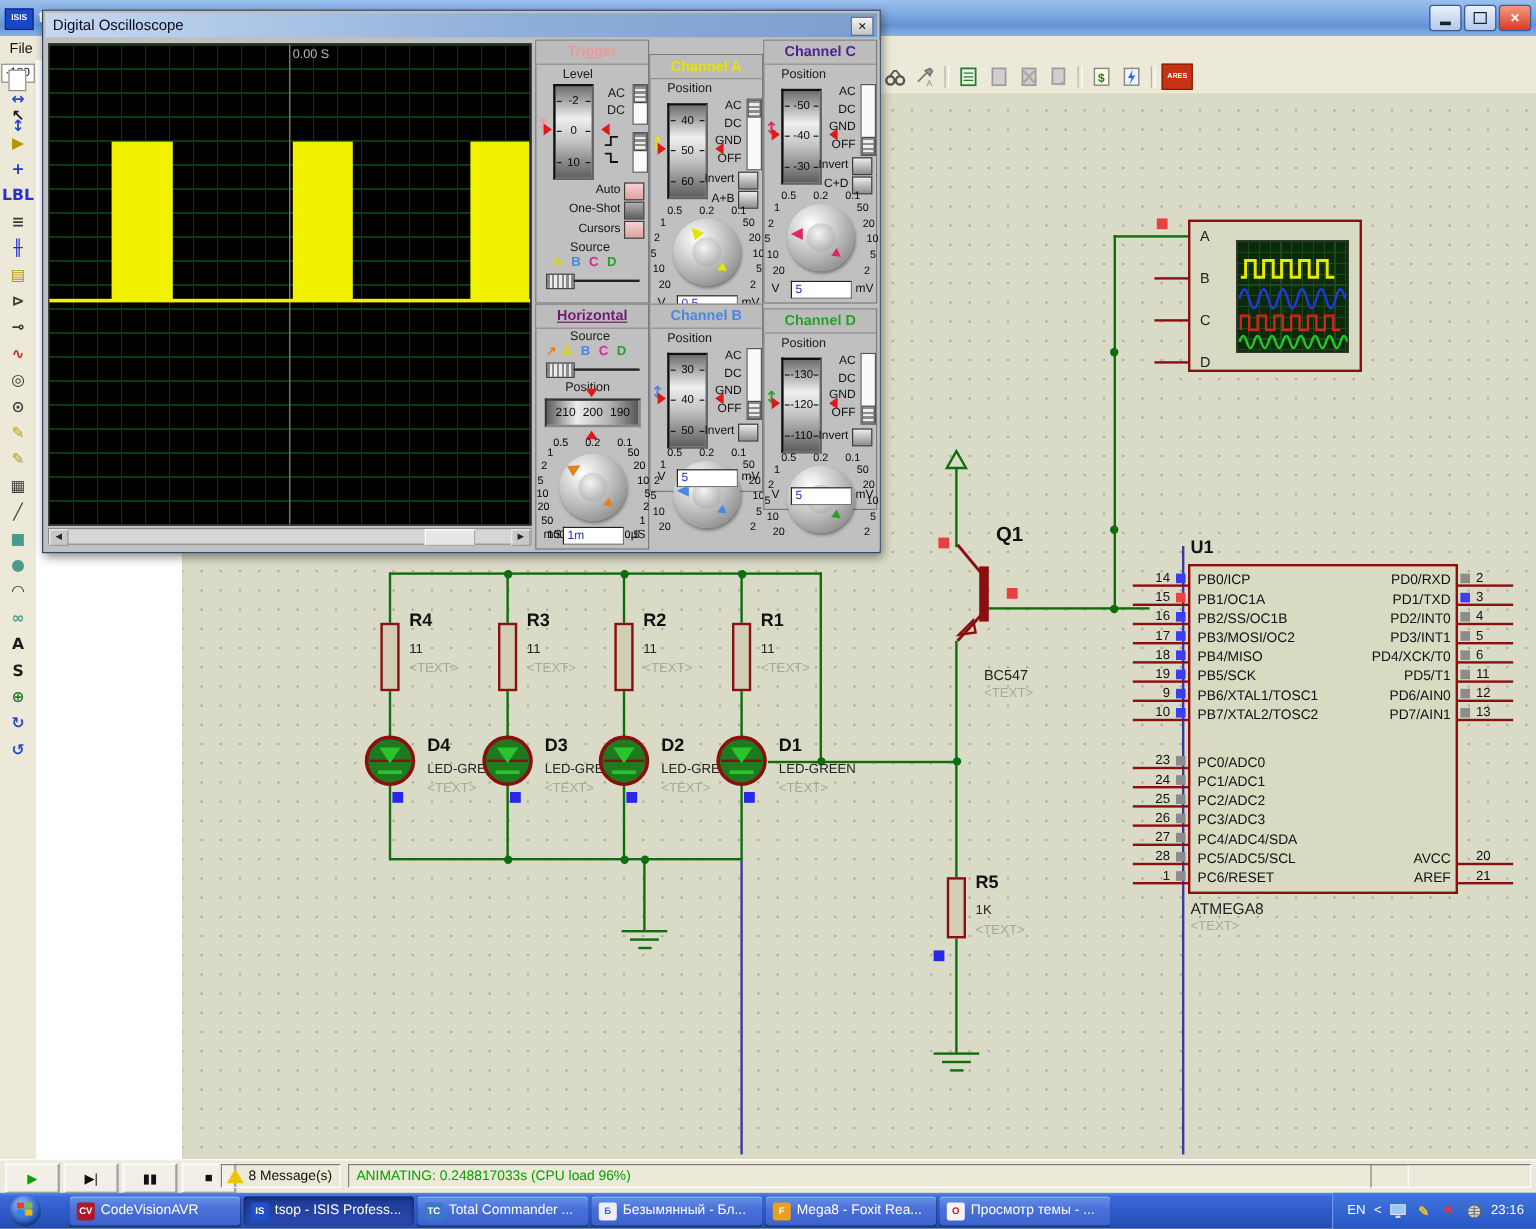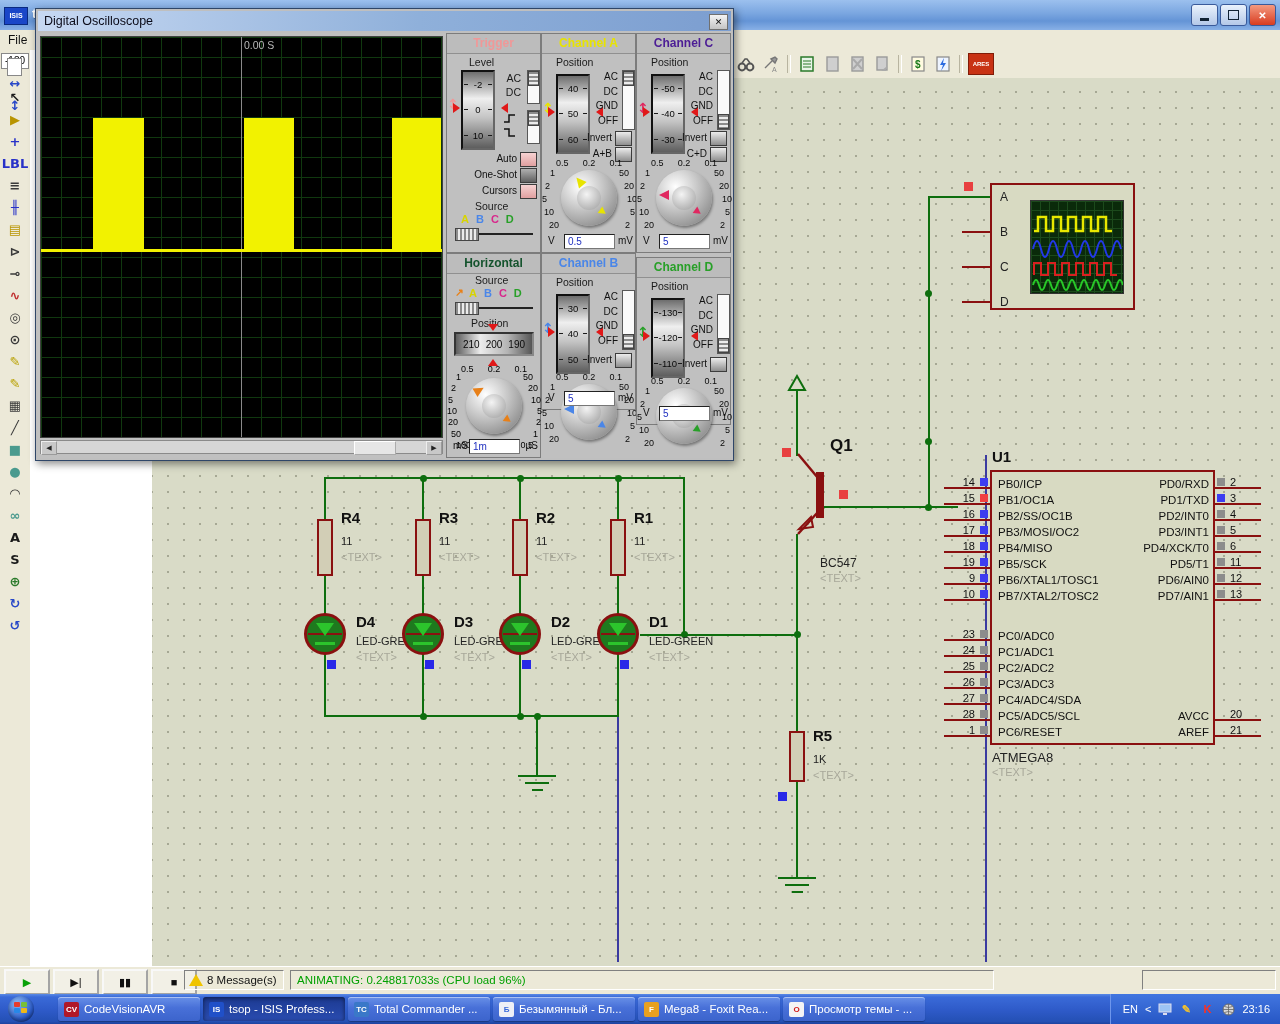--- a/index.html
+++ b/index.html
@@ -88,21 +88,21 @@
     background-image:repeating-linear-gradient(90deg,#10380f 0 1px,transparent 1px 20px),repeating-linear-gradient(180deg,#10380f 0 1px,transparent 1px 20px);overflow:hidden;}
   #centerline{position:absolute;left:200px;top:0;width:1px;height:400px;background:#8a8a8a;}
   #timelabel{position:absolute;left:203px;top:2px;font-size:10.5px;color:#b8b8b8;}
   #baseline{position:absolute;left:0;top:212px;width:401px;height:3px;background:#f2f200;}
   .pulse{position:absolute;top:81px;height:132px;background:#f2f200;}
   #oscscroll{position:absolute;left:2px;top:407px;width:403px;height:14px;background:#d6d6d6;border:1px solid #8a8a8a;box-sizing:border-box;}
   .sarrow{position:absolute;top:0;width:14px;height:12px;background:#c8c8c8;border:1px outset #eee;font-size:7px;text-align:center;line-height:12px;color:#222;}
   #sthumb{position:absolute;left:313px;top:0;width:40px;height:12px;background:#e6e6e6;border:1px outset #fff;}
   #oscpanel{position:absolute;left:408px;top:0px;width:287px;height:425px;background:#c0c0c0;}
   .sec{position:absolute;width:95px;border:1px solid #7c7c7c;box-sizing:border-box;background:#c0c0c0;}
-  .s-tr{left:0;top:0;height:220px;} .s-ca{left:95px;top:0;height:220px;} .s-cc{left:190px;top:0;height:220px;}
+  .s-tr{left:0;top:0;height:220px;} .s-ca{left:95px;top:12px;height:220px;} .s-cc{left:190px;top:0;height:220px;}
   .s-hz{left:0;top:220px;height:205px;} .s-cb{left:95px;top:220px;height:157px;} .s-cd{left:190px;top:224px;height:168px;}
   .shead{height:17px;padding-top:2px;text-align:center;font-size:12px;font-weight:bold;background:#bcbcbc;border-bottom:1px solid #909090;}
   .slabel{position:absolute;font-size:10.5px;color:#1a1a1a;}
   .vslider{position:absolute;left:14px;top:40px;width:34px;height:80px;border:2px solid #666;border-style:inset;background:linear-gradient(180deg,#6e6e6e,#efefef 35%,#c4c4c4 60%,#5e5e5e);display:flex;flex-direction:column;justify-content:space-around;box-sizing:border-box;}
   .tick{display:flex;align-items:center;justify-content:space-between;padding:0 1px;}
   .tick i{width:4px;height:1px;background:#1a1a1a;}
   .tick b{font-weight:normal;font-size:9.5px;color:#0a0a0a;}
   .arr-r,.arr-l{position:absolute;width:0;height:0;border:5px solid transparent;}
   .arr-r{border-left:7px solid #e01818;left:6px;top:73px;}
   .arr-l{border-right:7px solid #e01818;left:49px;top:73px;}
@@ -154,21 +154,21 @@
   .hkright span:nth-child(1){margin-right:9px;}.hkright span:nth-child(2){margin-right:4px;}.hkright span:nth-child(3){margin-right:1px;}
   .hkright span:nth-child(4){margin-right:0;}.hkright span:nth-child(5){margin-right:1px;}.hkright span:nth-child(6){margin-right:4px;}.hkright span:nth-child(7){margin-right:9px;}
   .s-hz .knob{top:124px;} .s-cb .knob,.s-cd .knob{top:130px;}
   .s-cb .ktop,.s-cd .ktop{top:118px;} .s-cb .kleft,.s-cd .kleft,.s-cb .kright,.s-cd .kright{top:128px;}
   
   #simbar{position:absolute;left:0;top:966px;width:1280px;height:28px;background:#ece9d8;border-top:1px solid #fff;}
   #simbtns{position:absolute;left:4px;top:2px;display:flex;gap:3px;}
   .simbtn{width:42px;height:22px;border:2px outset #f8f8f8;background:#f2f0e6;display:flex;align-items:center;justify-content:center;font-size:11px;}
   .fld{position:absolute;top:3px;height:20px;border:1px solid;border-color:#808080 #fff #fff #808080;display:flex;align-items:center;font-size:11.5px;box-sizing:border-box;}
   #msgfld{left:184px;width:100px;padding-left:4px;gap:4px;color:#111;}
-  #statusfld{left:290px;width:704px;padding-left:6px;color:#00a000;}
+  #statusfld{left:290px;width:884px;padding-left:6px;color:#00a000;}
   #rightfld{left:1142px;width:134px;}
   .warnicon{width:0;height:0;border-left:7px solid transparent;border-right:7px solid transparent;border-bottom:12px solid #f0c400;position:relative;}
   #taskbar{position:absolute;left:0;top:994px;width:1280px;height:30px;background:linear-gradient(180deg,#5a8ae6 0%,#3a6ad8 10%,#2e5ac8 55%,#2450b4 92%,#1c429e);}
   #orb{position:absolute;left:8px;top:2px;width:26px;height:26px;border-radius:50%;background:radial-gradient(circle at 35% 28%,#8ab8f4,#2a5ac8 65%,#142e74);box-shadow:inset 0 -2px 4px rgba(0,0,0,.4);}
   .flag{position:absolute;width:6px;height:5px;border-radius:1px;}
   #tbtns{position:absolute;left:58px;top:3px;display:flex;gap:3px;}
   .tbtn{width:142px;height:24px;border-radius:3px;background:linear-gradient(180deg,#6890e8,#4870d8 45%,#3c64cc);box-shadow:inset 0 1px 0 rgba(255,255,255,.45),0 1px 1px rgba(0,0,0,.3);color:#fff;font-size:11.5px;display:flex;align-items:center;gap:5px;padding:0 6px;box-sizing:border-box;}
   .tbtn.active{background:linear-gradient(180deg,#1c3a92,#2a4cb0);box-shadow:inset 0 1px 4px rgba(0,0,0,.55);}
   .tbtn .lbl{white-space:nowrap;overflow:hidden;text-overflow:ellipsis;}
   .tbicon{width:15px;height:15px;border-radius:2px;font-size:8px;font-weight:bold;display:flex;align-items:center;justify-content:center;flex-shrink:0;}
@@ -910,21 +910,21 @@
               <span class="kmini"></span>
             </div>
         <div class="vrow">
           <span class="ul">V</span>
           <span class="vbox">5</span>
           <span class="ur">mV</span>
         </div>
       </div>
 
       <div class="sec s-hz">
-        <div class="shead" style="color: #14532d;">Horizontal</div>
+        <div class="shead" style="color: #701a75; text-decoration: underline;">Horizontal</div>
         <div class="slabel" style="left:28px;top:20px;">Source</div>
         <div class="slabel" style="left:8px;top:32px;color:#e88018;font-weight:bold;">↗</div>
         <div class="srcletters" style="left:22px;top:33px;">
 
         <span style="color: rgb(216, 212, 0);">A</span>
               <span style="color: rgb(74, 134, 232);">B</span>
               <span style="color: rgb(216, 40, 140);">C</span>
               <span style="color: rgb(40, 160, 40);">D</span>
             </div>
         <div class="hsl" style="left:8px;top:48px;width:78px;">

